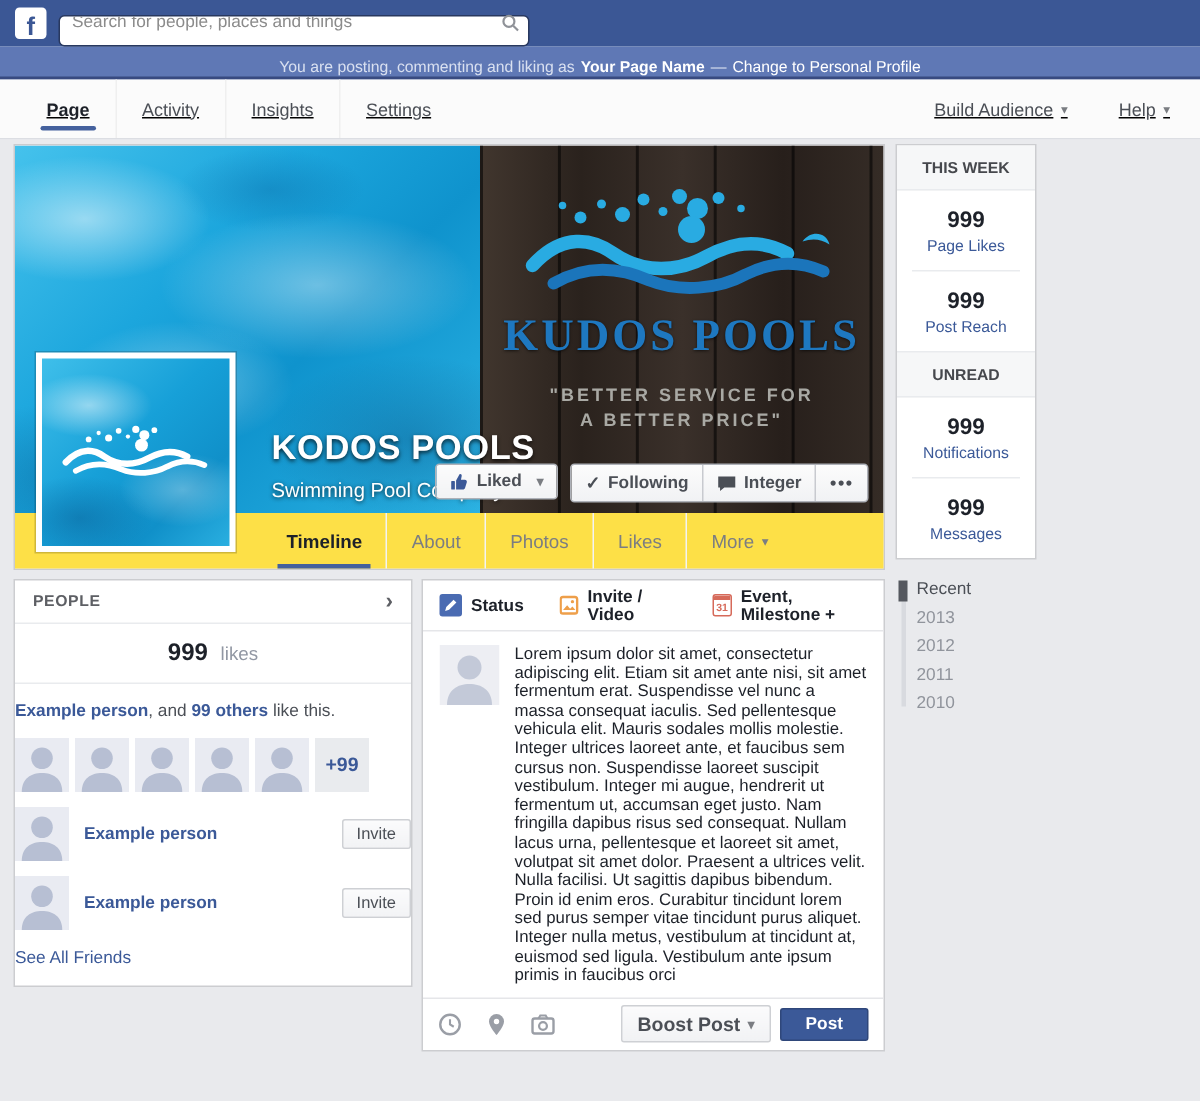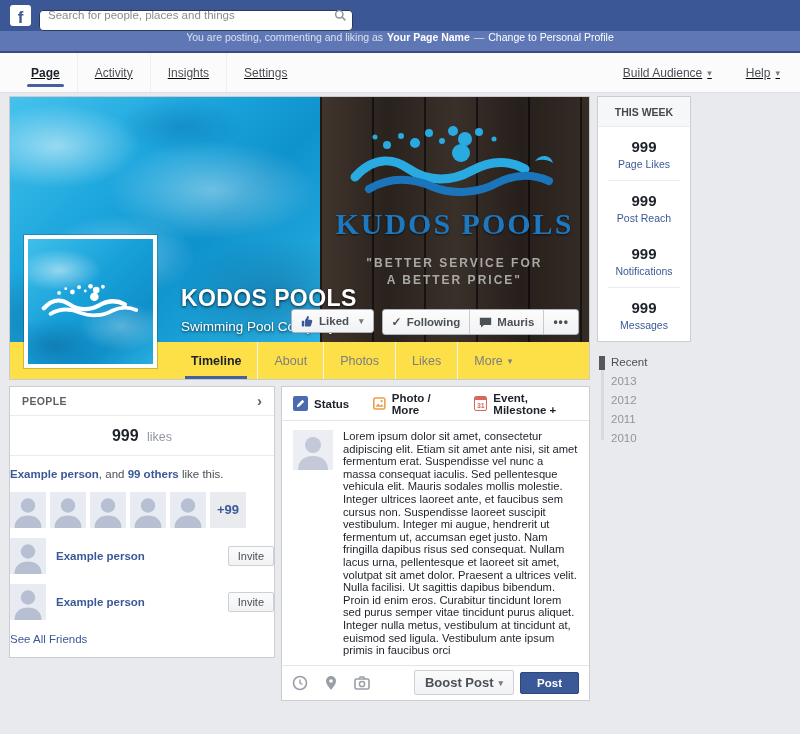--- a/index.html
+++ b/index.html
@@ -23,21 +23,21 @@
     width:100%; height:100%; border:1px solid #28385f; border-radius:4px;
     padding:0 24px 11px 8px; font-size:11.5px; color:#333;
     font-family:"Liberation Sans", sans-serif; outline:none;
   }
   .search-wrap input::placeholder { color:#8b8b8b; }
   .search-icon { position:absolute; right:6px; top:4px; width:13px; height:13px; }
 
   
   .notice {
     height:22px; background:#5f78b5; border-bottom:2px solid #384a80;
-    display:flex; align-items:flex-start; justify-content:center;
+    display:flex; align-items:flex-end; justify-content:center;
     font-size:10.5px; color:#d9e0f0; gap:4px; white-space:nowrap;
   }
   .notice b { color:#fff; }
   .notice .notice-link { color:#fff; cursor:pointer; }
 
   
   .admin-nav {
     height:40px; background:#fbfbfb; border-bottom:1px solid #dcdee3;
     display:flex; align-items:stretch; padding:0 14px;text-decoration:underline;
   }
@@ -292,21 +292,21 @@
           </div>
           <div class="cbtn-group">
             <div class="cbtn">
               <span class="check-glyph">✓</span>
               <span>Following</span>
             </div>
             <div class="cbtn">
               <svg width="13" height="13" viewBox="0 0 16 16">
                 <path d="M1 2h14v9H6l-3.5 3v-3H1z" fill="#4b4f56"></path>
               </svg>
-              <span>Mauris</span>
+              <span>Integer</span>
             </div>
             <div class="cbtn">
               <span class="dots-label">•••</span>
             </div>
           </div>
         </div>
       </div>
 
       <div class="profile-pic">
         <div class="profile-pic-inner">
@@ -413,21 +413,21 @@
                 </svg>
             </span>
             <span>Status</span>
           </div>
           <div class="ctab">
             <svg class="icon-photo" viewBox="0 0 16 16">
               <rect x="1" y="1" width="14" height="14" rx="2" fill="none" stroke="#ee9f4a" stroke-width="2"></rect>
               <path d="M3 12l3.5-4 2.5 3 2-2 2.5 3z" fill="#ee9f4a"></path>
               <circle cx="11" cy="5" r="1.4" fill="#ee9f4a"></circle>
             </svg>
-            <span>Photo / More</span>
+            <span>Invite / Video</span>
           </div>
           <div class="ctab" style="margin-right:0">
             <span class="icon-event">
               <span class="bar"></span>
               <span class="day">31</span>
             </span>
             <span>Event, Milestone +</span>
           </div>
         </div>
         <div class="composer-body">
@@ -466,20 +466,21 @@
       <div class="rail-header">THIS WEEK</div>
       <div class="rail-stat">
         <div class="v">999</div>
         <div class="l">Page Likes</div>
       </div>
       <div class="rail-divider"></div>
       <div class="rail-stat">
         <div class="v">999</div>
         <div class="l">Post Reach</div>
       </div>
+      <div class="rail-header unread-h">UNREAD</div>
       <div class="rail-stat">
         <div class="v">999</div>
         <div class="l">Notifications</div>
       </div>
       <div class="rail-divider"></div>
       <div class="rail-stat">
         <div class="v">999</div>
         <div class="l">Messages</div>
       </div>
     </div>

